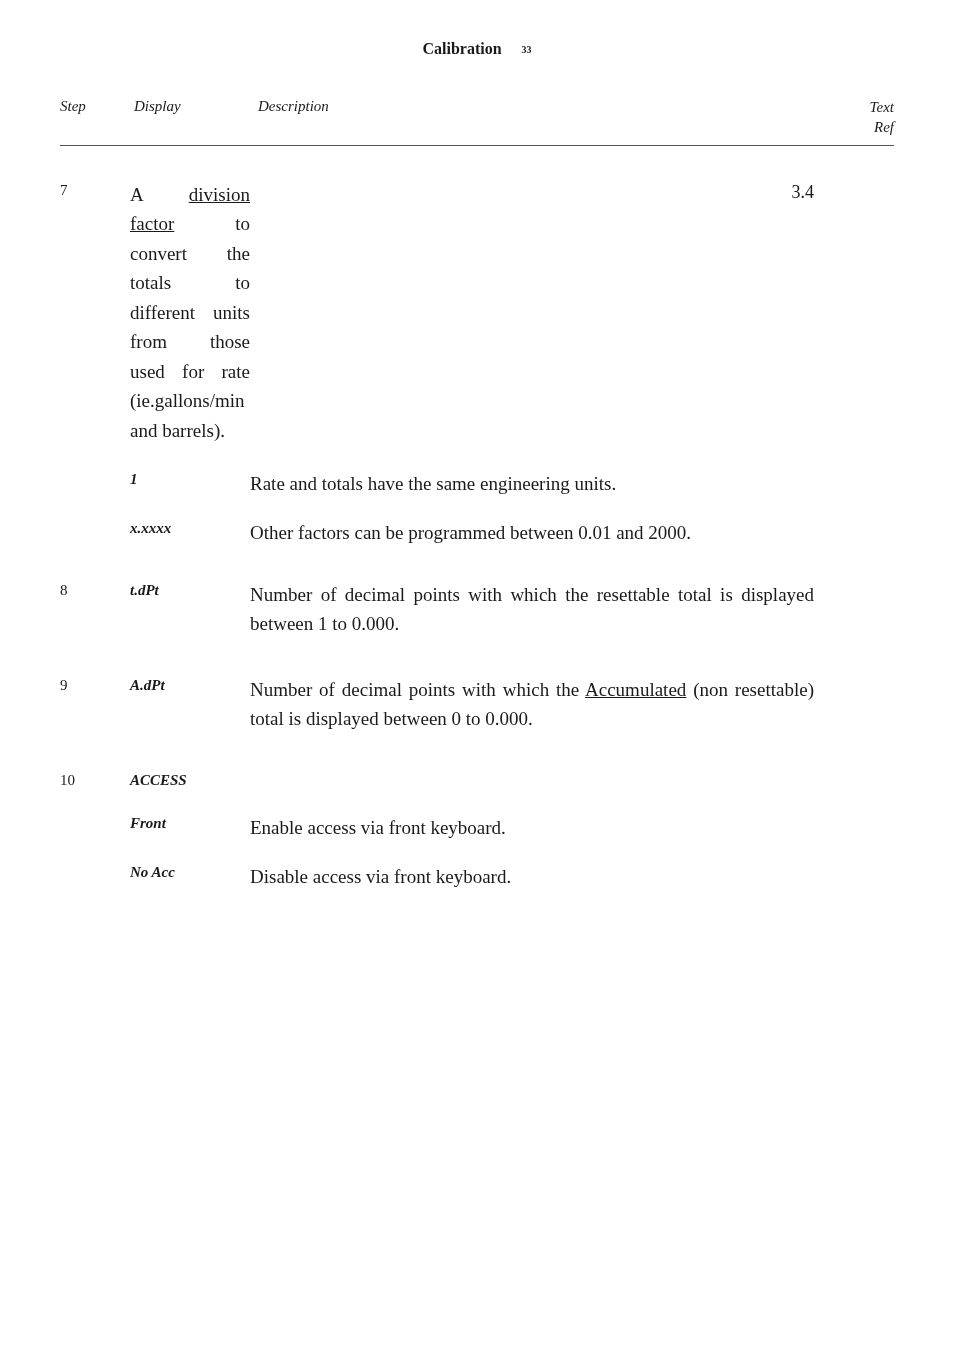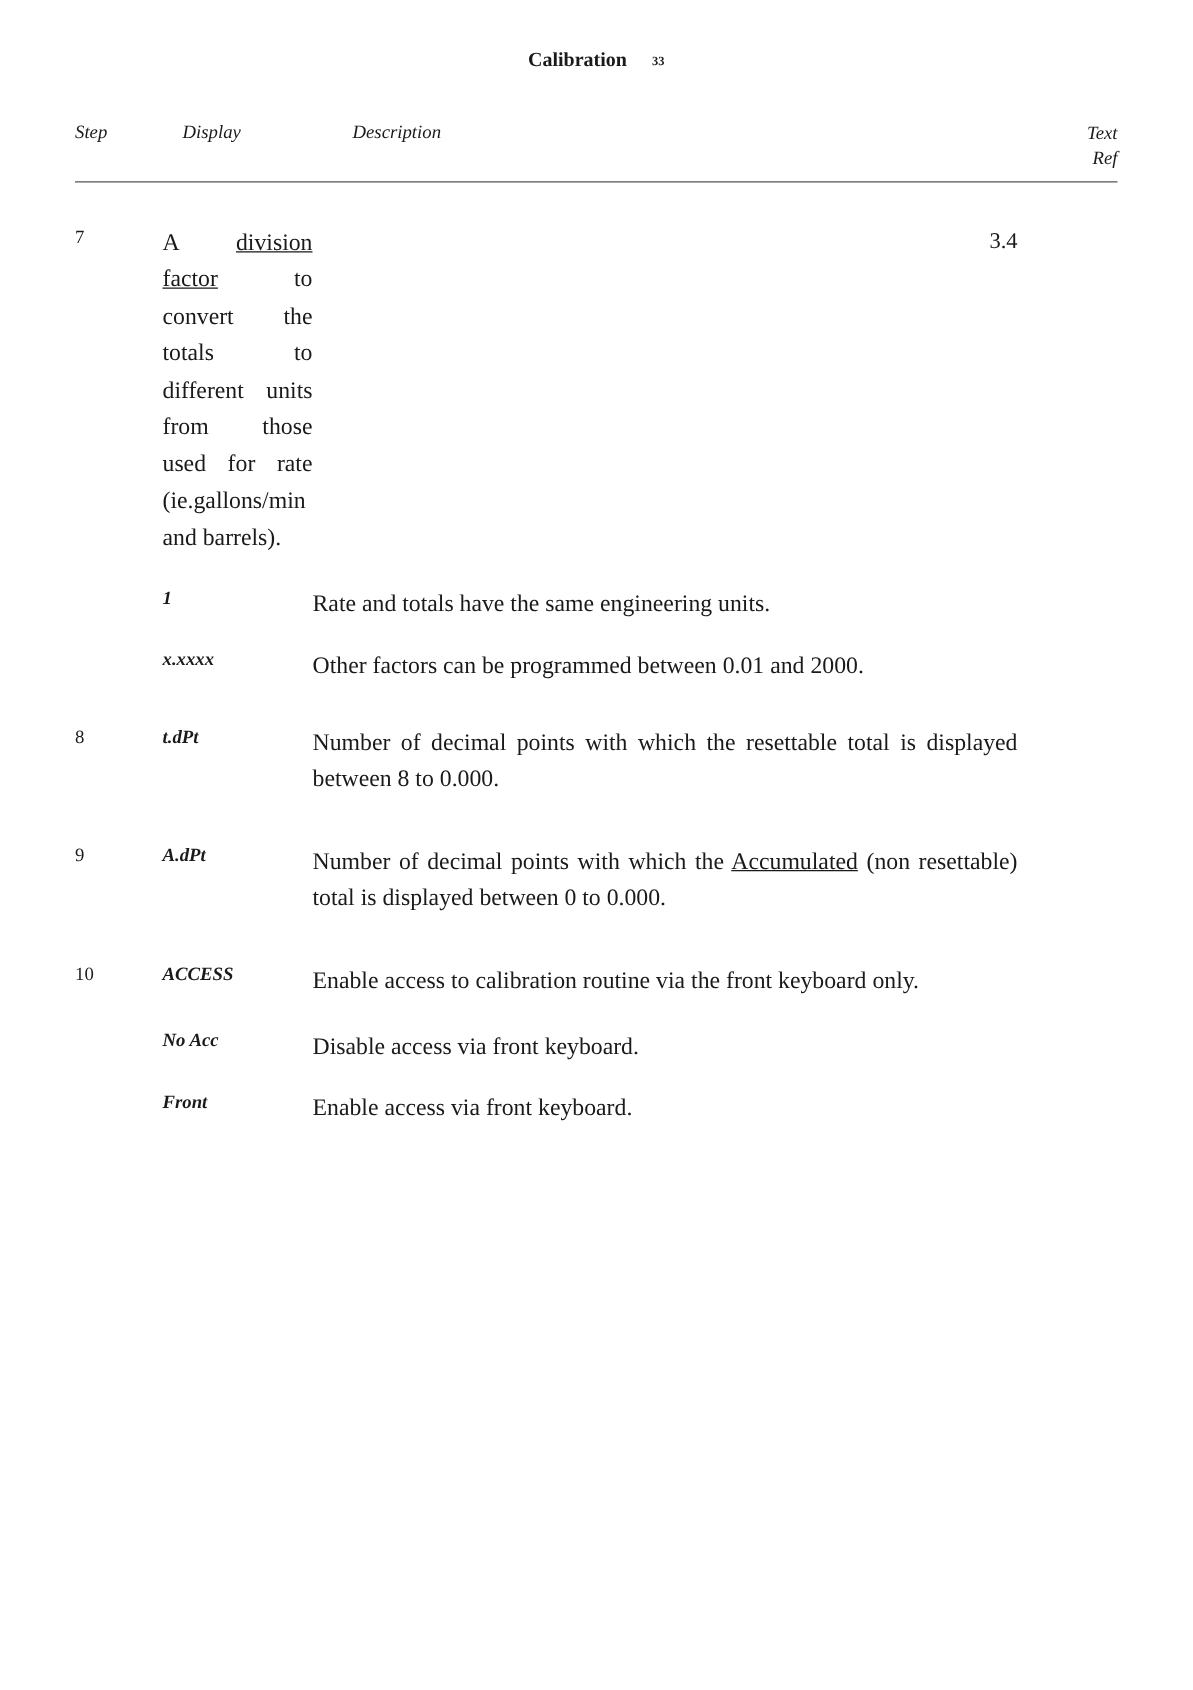--- a/index.html
+++ b/index.html
@@ -33,21 +33,21 @@
     }
 
     .page-header-number {
       font-weight: bold;
       font-size: 10px;
     }
 
     .table-header {
       display: grid;
       grid-template-columns: 70px 120px 1fr 80px;
-      gap: 16px;
+      gap: 4px;
       border-bottom: 1px solid #555;
       padding-bottom: 8px;
       margin-bottom: 20px;
     }
 
     .table-header-cell {
       font-style: italic;
       font-size: 15px;
     }
 
@@ -151,51 +151,50 @@
     <div class="sub-display">x.xxxx</div>
     <div class="description">Other factors can be programmed between 0.01 and 2000.</div>
     <div></div>
   </div>
 
   <div class="row-spacer"></div>
 
   <div class="table-row">
     <div class="step-num">8</div>
     <div class="display-val">t.dPt</div>
-    <div class="description">Number of decimal points with which the resettable total is displayed between 8 to 0.000.</div>
+    <div class="description">Number of decimal points with which the resettable total is displayed between 1 to 0.000.</div>
     <div class="text-ref-val"></div>
   </div>
 
   <div class="row-spacer"></div>
 
   <div class="table-row">
     <div class="step-num">9</div>
     <div class="display-val">A.dPt</div>
     <div class="description">
       Number of decimal points with which the <span class="underline">Accumulated</span> (non resettable) total is displayed between 0 to 0.000.
     </div>
     <div class="text-ref-val"></div>
   </div>
 
   <div class="row-spacer"></div>
 
   <div class="table-row">
     <div class="step-num">10</div>
     <div class="display-val">ACCESS</div>
-    <div class="description">Enable access to calibration routine via the front keyboard only.</div>
     <div class="text-ref-val"></div>
+  </div>
+
+  <div class="sub-row">
+    <div></div>
+    <div class="sub-display">Front</div>
+    <div class="description">Enable access via front keyboard.</div>
+    <div></div>
   </div>
 
   <div class="sub-row">
     <div></div>
     <div class="sub-display">No Acc</div>
     <div class="description">Disable access via front keyboard.</div>
     <div></div>
   </div>
 
-  <div class="sub-row">
-    <div></div>
-    <div class="sub-display">Front</div>
-    <div class="description">Enable access via front keyboard.</div>
-    <div></div>
-  </div>
-
 </div>
 
 </body></html>

